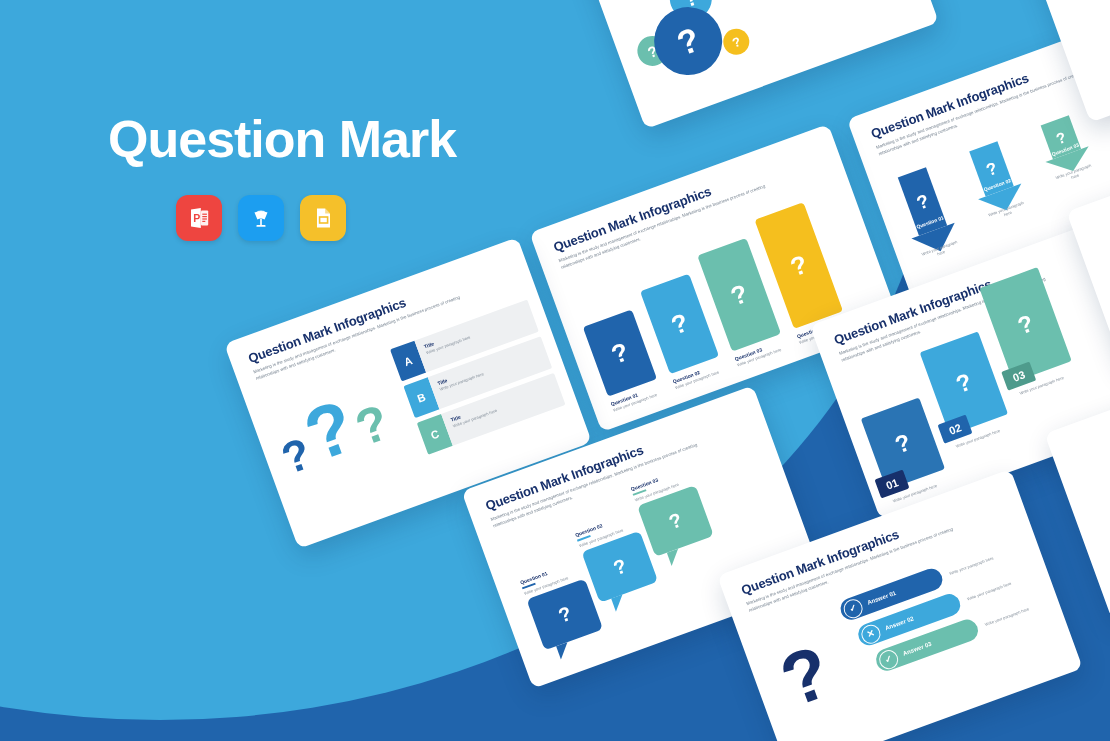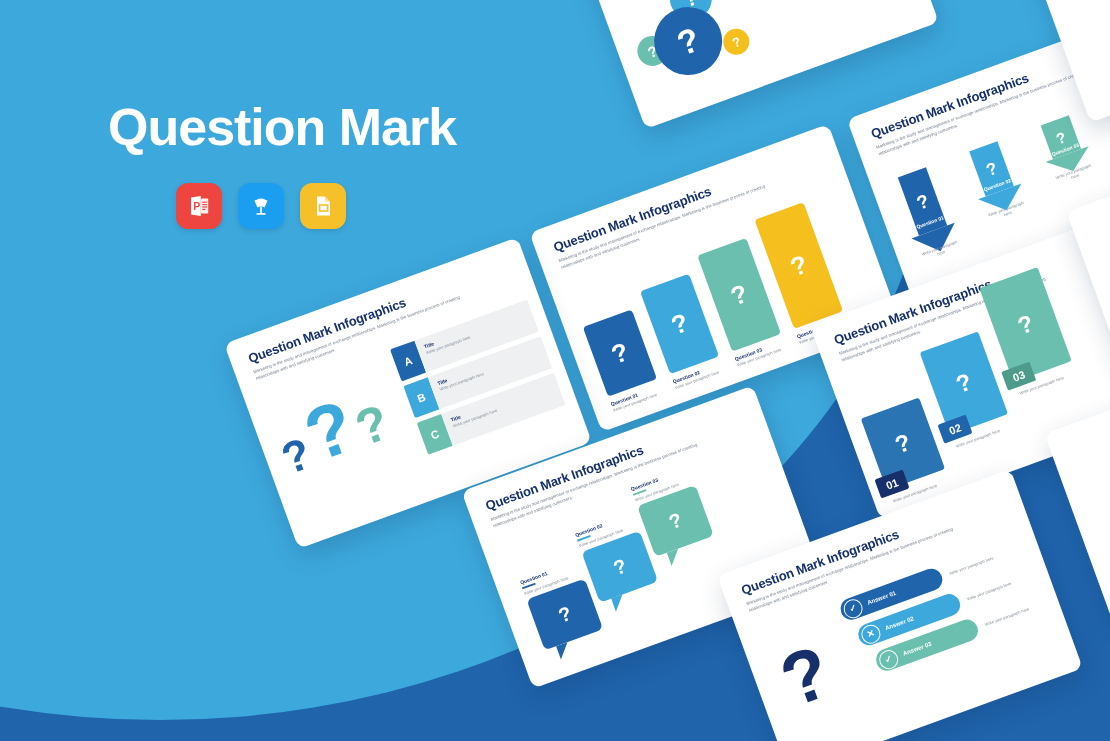--- a/index.html
+++ b/index.html
@@ -17,21 +17,21 @@
     left:-620px;top:-560px;
     width:1560px;height:1280px;
     border-radius:50%;
     background:#3da8dc;
   }
   .bg-light-top{
     position:absolute;left:0;top:0;width:1110px;height:180px;background:#3da8dc;
   }
 
   
-  .hero{position:absolute;left:108px;top:100px;width:460px;}
+  .hero{position:absolute;left:108px;top:112px;width:460px;}
   .hero-title{
     color:#ffffff;font-size:52px;font-weight:bold;letter-spacing:-1px;
     line-height:1.05;margin:0;white-space:nowrap;
   }
   .icon-row{display:flex;gap:16px;margin-top:28px;margin-left:68px;}
   .app-icon{
     width:46px;height:46px;border-radius:12px;
     display:flex;align-items:center;justify-content:center;
     box-shadow:0 2px 5px rgba(0,0,0,.12);
   }

